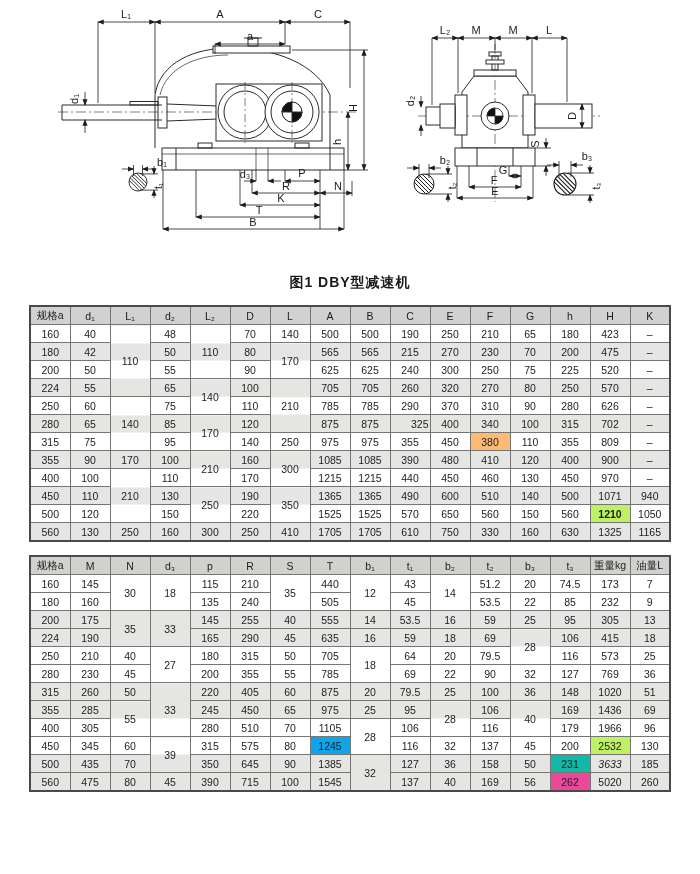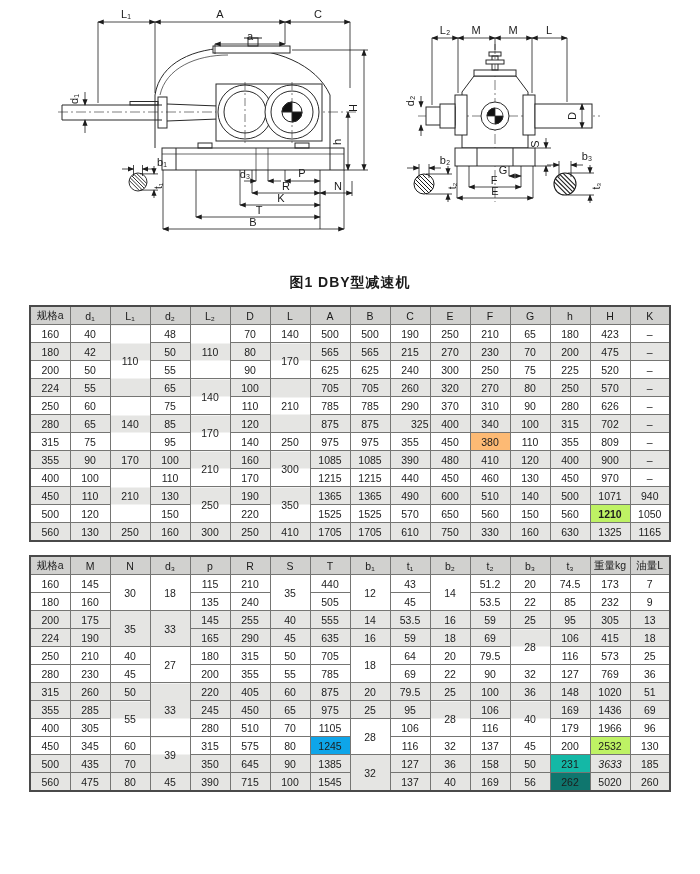--- a/index.html
+++ b/index.html
@@ -726,20 +726,20 @@
           <td style="background: rgb(229, 229, 227);">80</td>
           <td style="background: rgb(229, 229, 227);">45</td>
           <td style="background: rgb(229, 229, 227);">390</td>
           <td style="background: rgb(229, 229, 227);">715</td>
           <td style="background: rgb(229, 229, 227);">100</td>
           <td style="background: rgb(229, 229, 227);">1545</td>
           <td style="background: rgb(229, 229, 227);">137</td>
           <td style="background: rgb(229, 229, 227);">40</td>
           <td style="background: rgb(229, 229, 227);">169</td>
           <td style="background: rgb(229, 229, 227);">56</td>
-          <td style="background: #0f766e;">262</td>
+          <td style="background: #ec4899;">262</td>
           <td style="background: rgb(229, 229, 227);">5020</td>
           <td style="background: rgb(229, 229, 227);">260</td>
         </tr>
       </tbody>
     </table>
 
 </div>
 
 </body></html>

